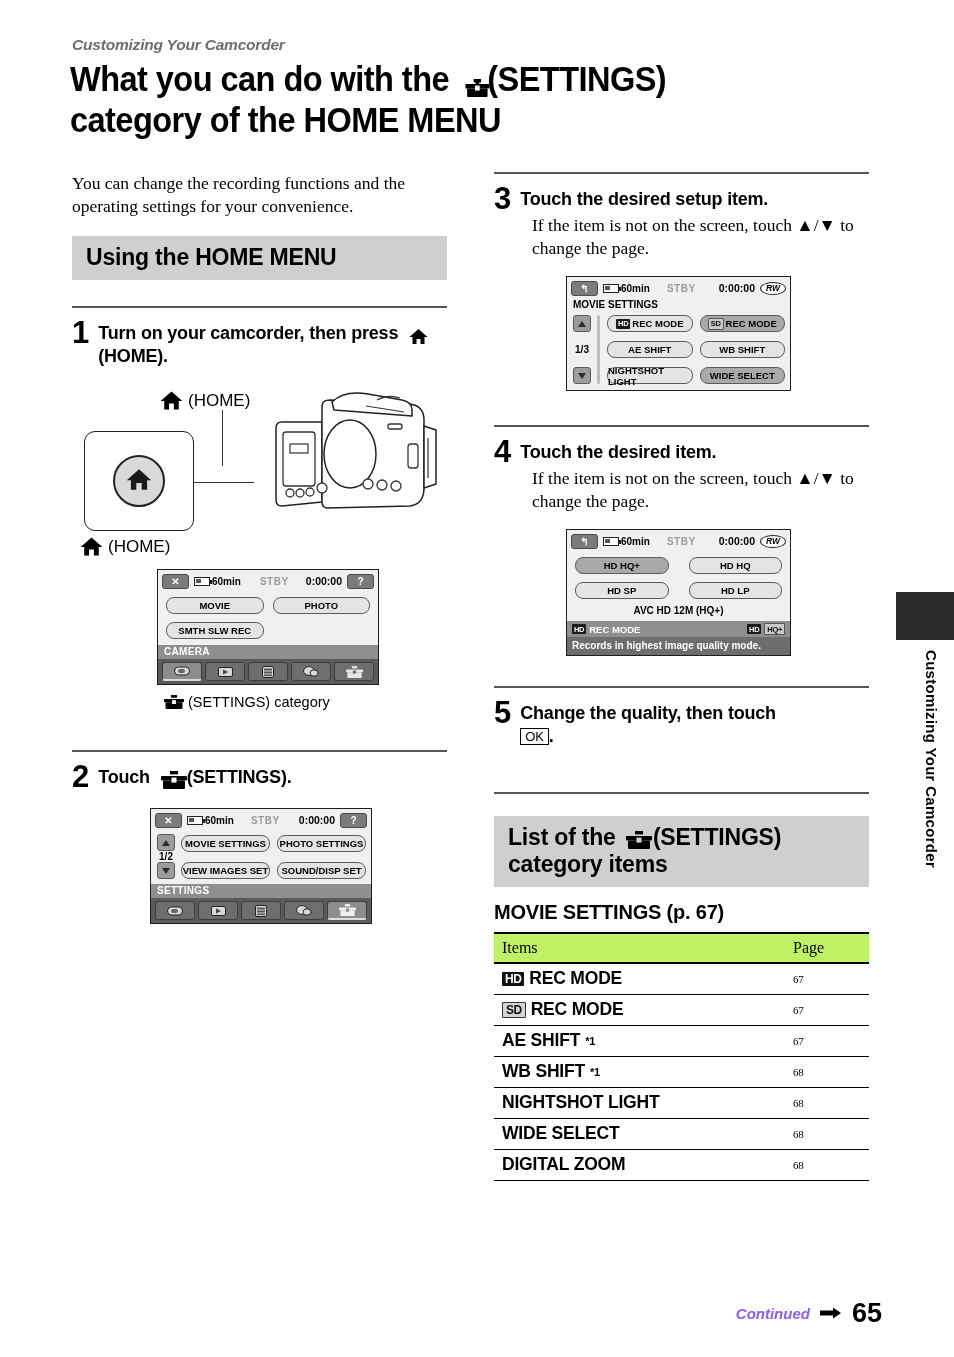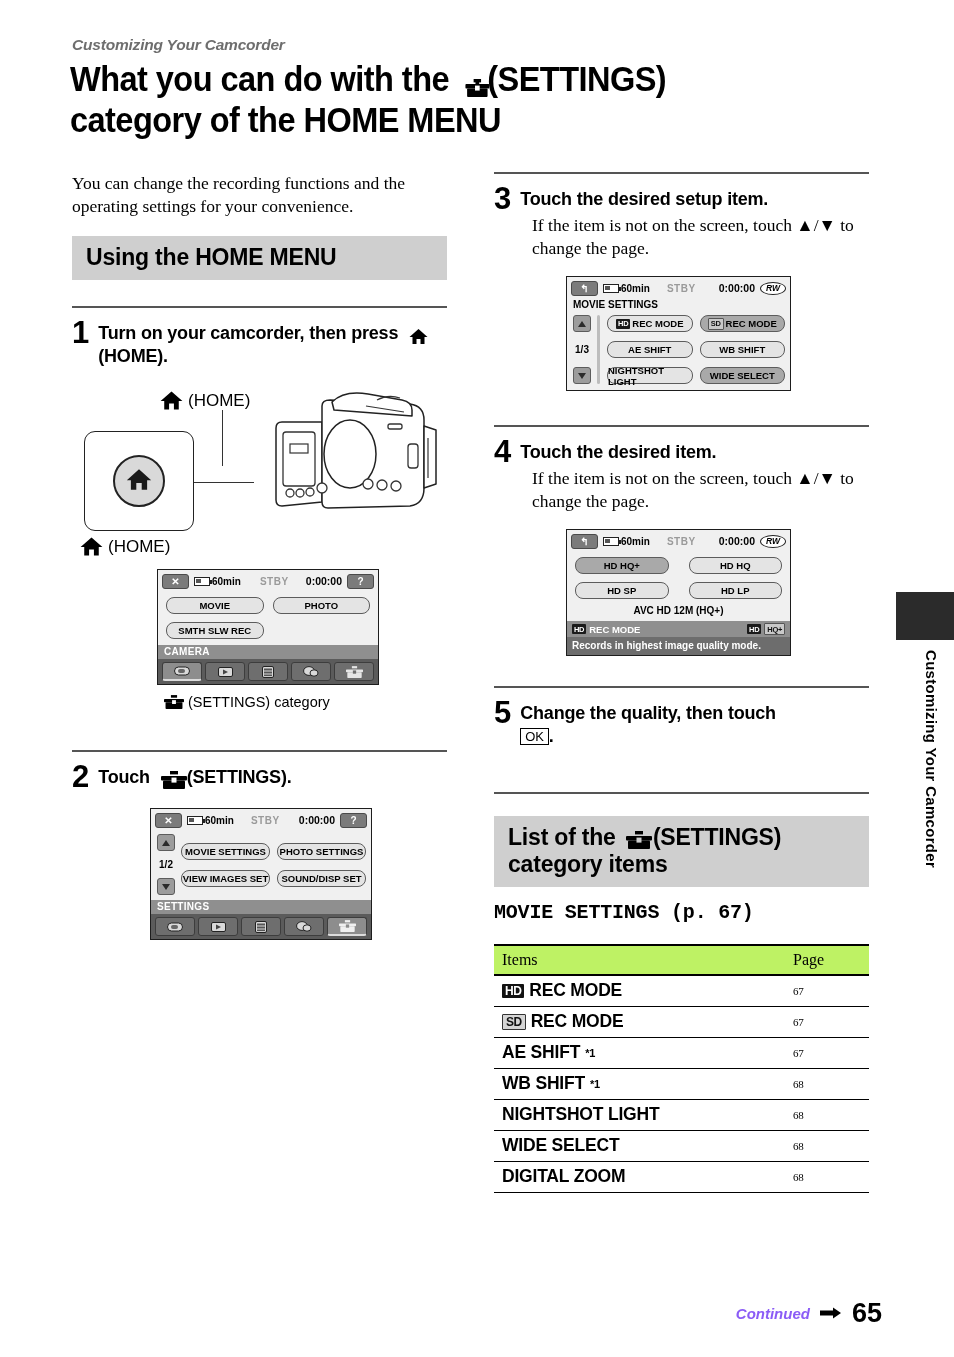--- a/index.html
+++ b/index.html
@@ -117,21 +117,21 @@
   .st-time { font-size: 10.5px; font-weight: bold; color: #000; }
   .disc {
     border: 1.4px solid #222; border-radius: 50%/50%; padding: 0 5px;
     font-size: 8.5px; font-weight: bold; font-style: italic; height: 13px;
     display: flex; align-items: center; background: #fff;
   }
   .lcd-title {
     font-size: 10px; font-weight: bold; color: #000; padding: 1px 6px 2px 6px;
   }
   .lcd-body { display: flex; padding: 3px 4px 4px 4px; gap: 4px; }
-  .pager { width: 22px; display: flex; flex-direction: column; align-items: center; justify-content: space-between; gap: 8px; }
+  .pager { width: 22px; display: flex; flex-direction: column; align-items: center; justify-content: space-between; }
   .pg-btn {
     width: 18px; height: 17px; background: #9c9c9c; border: 1px solid #5c5c5c;
     border-radius: 3px; display:flex; align-items:center; justify-content:center;
   }
   .pg-btn i { display:block; width:0; height:0; border-left:4px solid transparent; border-right:4px solid transparent; }
   .pg-btn.up i { border-bottom: 6px solid #2b2b2b; }
   .pg-btn.dn i { border-top: 6px solid #2b2b2b; }
   .pg-num { font-size: 10px; font-weight: bold; color: #000; }
   .grid2 { flex: 1; display: grid; grid-template-columns: 1fr 1fr; gap: 6px 7px; }
   .mbtn {
@@ -168,22 +168,22 @@
     padding: 2px 5px; display:flex; align-items:center; justify-content: space-between;
   }
   .desc-head .lft { display:flex; align-items:center; gap:3px; }
   .desc-txt {
     background: #6d6d6d; color: #fff; font-size: 10px; font-weight: bold;
     padding: 3px 5px 4px 5px;
   }
 
   
   .tbl-title {
-    font-family: Liberation Mono, monospace;
-    font-weight: bold; font-size: 20px; margin: 14px 0 20px 0; letter-spacing: -0.2px;
+    font-family: Liberation Sans, sans-serif;
+    font-weight: bold; font-size: 20px; margin: 14px 0 8px 0; letter-spacing: -0.2px;
   }
   table.items { width: 100%; border-collapse: collapse; }
   table.items th {
     background: #bef264; text-align: left; font-weight: normal;
     font-family: "Liberation Serif", serif; font-size: 16px;
     padding: 5px 8px; border-bottom: 2.4px solid #000; border-top: 2.4px solid #000;
   }
   table.items th.pg { width: 84px; }
   table.items td {
     border-bottom: 1.3px solid #000; padding: 4px 8px 5px 8px;

